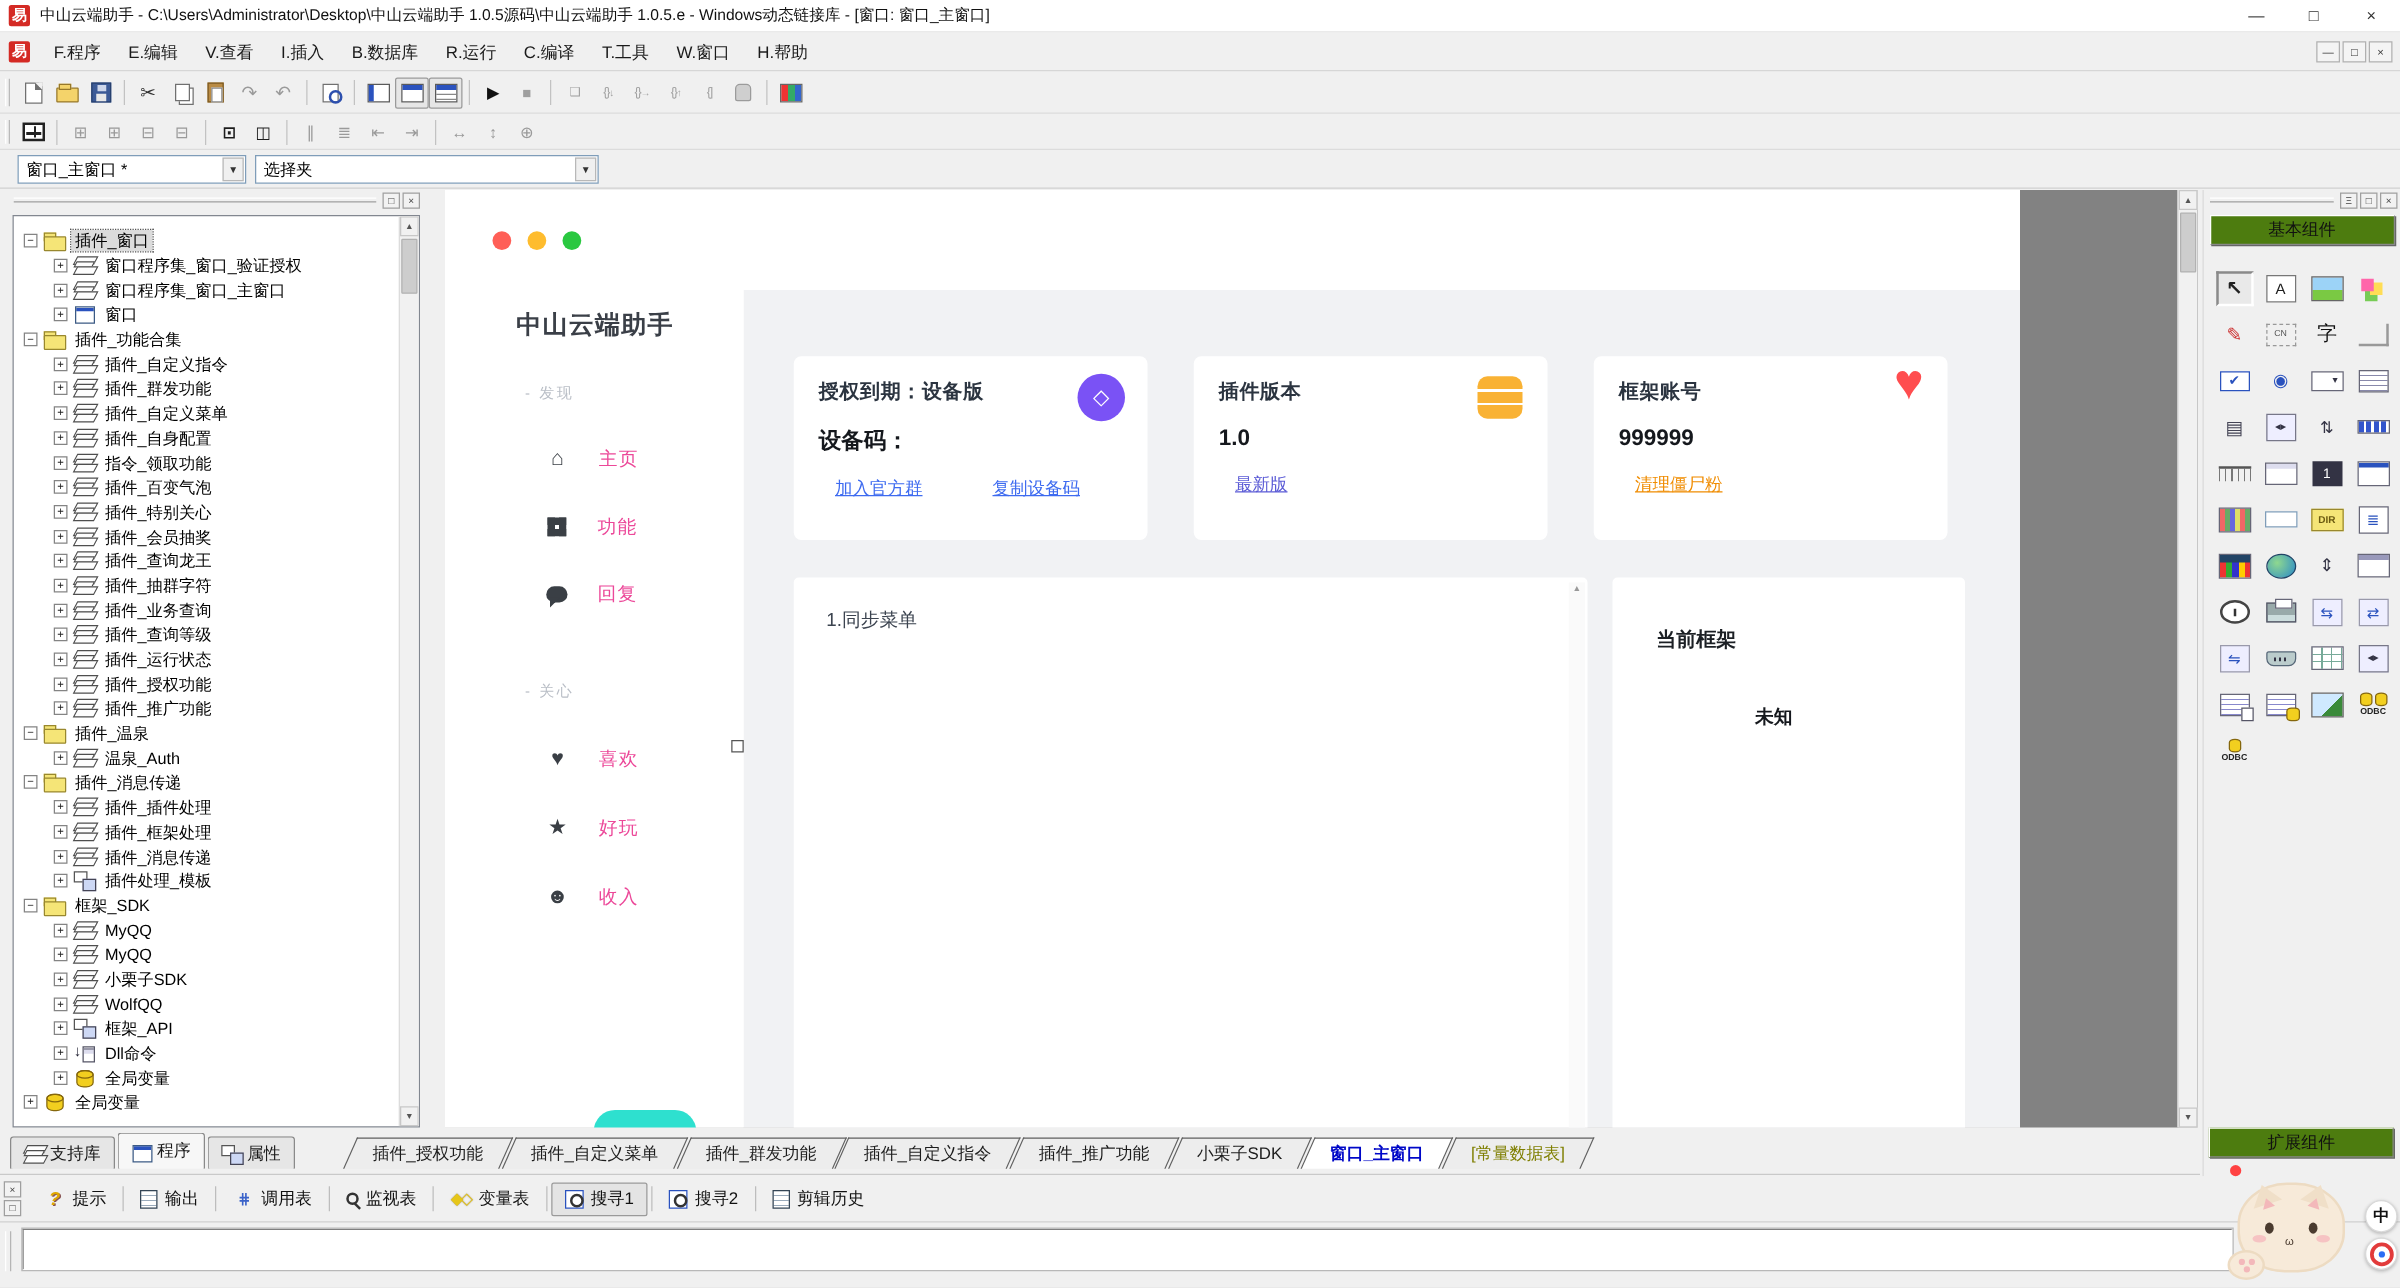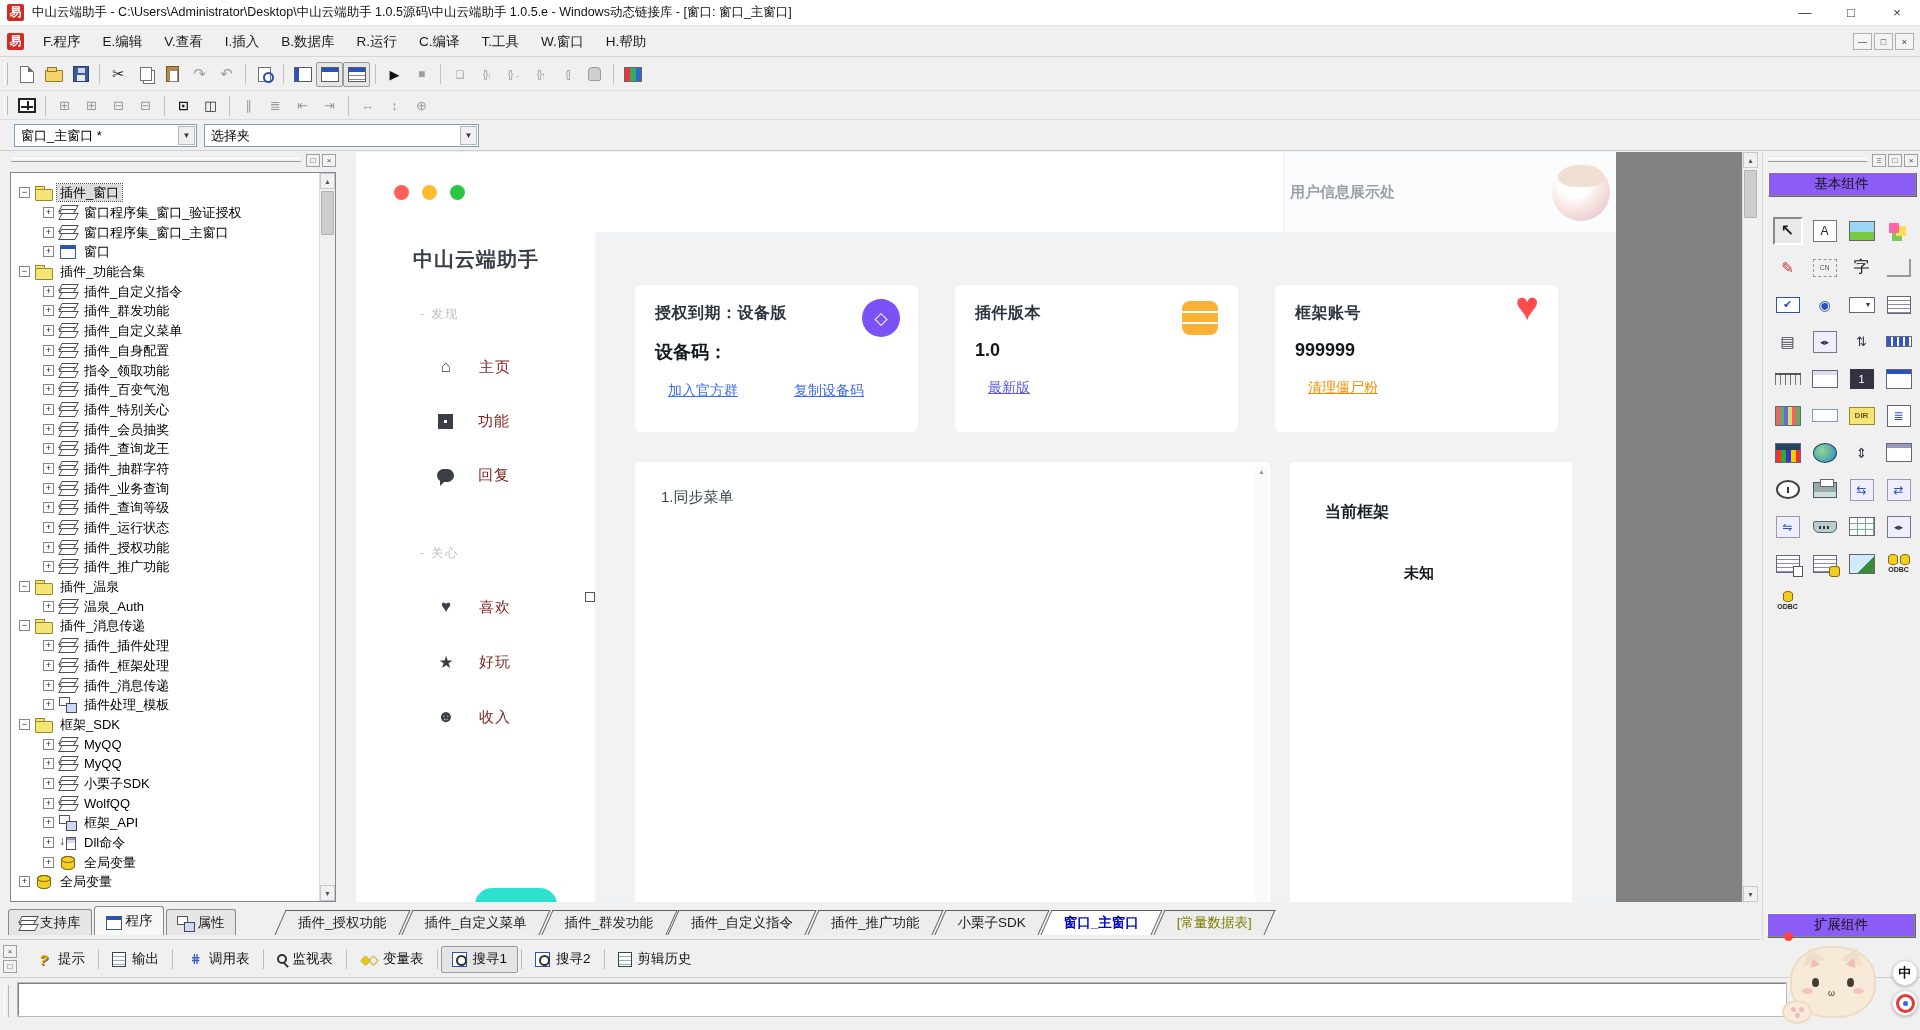--- a/index.html
+++ b/index.html
@@ -99,21 +99,21 @@
   #user-header-text{font-size:15px;font-weight:bold;color:#9aa0a8;margin-left:6px}
   #avatar{width:58px;height:58px;border-radius:50%;margin-left:auto;margin-right:6px;background:radial-gradient(circle at 38% 32%,#fff 0 28%,#f6e3e0 55%,#e9cdd1 80%,#ddb9c0);position:relative;overflow:hidden}
   #avatar::before{content:"";position:absolute;left:6px;top:2px;width:46px;height:22px;border-radius:50% 50% 40% 40%;background:#efe0d2}
   #avatar::after{content:"";position:absolute;left:20px;top:24px;width:18px;height:10px;border-radius:50%;background:#fff}
   #form-body{position:absolute;left:0;top:80px;width:1260px;height:680px;display:flex}
   #sidebar{width:239px;background:#fff;position:relative;flex:none}
   #app-title{position:absolute;left:57px;top:14px;font-size:20px;font-weight:bold;color:#3a3f47;letter-spacing:1px}
   .nav-sec{position:absolute;left:64px;font-size:12px;color:#b9bec6;letter-spacing:2px}
   .nav-item{position:absolute;left:0;width:239px;height:46px;display:flex;align-items:center;padding-left:79px}
   .nav-ico{width:22px;text-align:center;font-size:17px;color:#3a3f45;margin-right:22px}
-  .nav-label{font-size:15px;color:#7f1d1d;font-weight:500;letter-spacing:1px}
+  .nav-label{font-size:15px;color:#ec4899;font-weight:500;letter-spacing:1px}
   .ico-grid{width:15px;height:15px;background:linear-gradient(90deg,#3a3f45 0 6px,transparent 6px 9px,#3a3f45 9px 15px),linear-gradient(180deg,#3a3f45 0 6px,#fff 6px 9px,#3a3f45 9px 15px);margin:0 25px 0 3px}
   .ico-chat{width:17px;height:13px;background:#3a3f45;border-radius:7px;position:relative;margin:0 24px 0 2px}
   .ico-chat::after{content:"";position:absolute;left:3px;bottom:-4px;border:4px solid transparent;border-top-color:#3a3f45;border-left-color:#3a3f45}
   #cyan-pill{position:absolute;left:119px;top:656px;width:82px;height:34px;border-radius:17px}
   #content{flex:1;background:#f1f2f4;position:relative}
   #cards{position:absolute;left:40px;top:53px;display:flex;gap:37px}
   .card{width:283px;height:147px;background:#fff;border-radius:6px;position:relative;padding:18px 20px}
   .card-title{font-size:16px;font-weight:600;color:#2b3440;letter-spacing:.5px}
   .card-value{margin-top:16px;font-size:18px;font-weight:bold;color:#15181d}
   .card-links{margin-top:18px;padding-left:13px;display:flex;gap:56px}
@@ -126,21 +126,21 @@
   .tut-line{font-size:15px;color:#3c4450;line-height:26px}
   #tut-sb{position:absolute;right:2px;top:4px;bottom:4px;width:13px;background:#fafafa}
   #tut-sb .a{position:absolute;left:0;width:13px;height:12px;color:#999;font-size:7px;text-align:center;line-height:12px}
   #framecard{width:282px;height:472px;background:#fff;border-radius:4px;position:relative}
   #frame-title{position:absolute;left:35px;top:40px;font-size:16px;font-weight:bold;color:#1c2025}
   #frame-value{position:absolute;left:0;right:24px;top:102px;text-align:center;font-size:15px;font-weight:bold;color:#15181d}
   #sel-handle{position:absolute;left:229px;top:440px;width:10px;height:10px;background:#fff;border:1px solid #555;z-index:5}
   #canvas-sb{right:0}
   
   #palette{position:absolute;left:1762px;top:152px;width:158px;height:789px;background:#f0f0f0;border-left:1px solid #d9d9d9}
-  .pal-btn{display:block;width:148px;margin:4px auto 0;height:24px;background:#8b5cf6;border:1px solid #888;border-top-color:#fff;border-left-color:#fff;box-shadow:1px 1px 0 #666;font-size:13.5px;color:#111;text-align:center;line-height:22px}
+  .pal-btn{display:block;width:148px;margin:4px auto 11px;height:24px;background:#4d7c0f;border:1px solid #888;border-top-color:#fff;border-left-color:#fff;box-shadow:1px 1px 0 #666;font-size:13.5px;color:#111;text-align:center;line-height:22px}
   #pal-grid{position:absolute;left:6px;top:60px;width:148px;display:flex;flex-wrap:wrap}
   .pcell{width:37px;height:37px;display:flex;align-items:center;justify-content:center}
   .pico{min-width:24px;height:22px;display:flex;align-items:center;justify-content:center;font-size:13px;color:#222;position:relative}
   .pico.sel{border:2px solid #8a8a8a;border-right-color:#fff;border-bottom-color:#fff;background:#e9e9e9;width:30px;height:28px;font-size:16px;font-weight:bold}
   .pc-boxa{border:1px solid #777;background:#fff;width:24px;font-size:12px}
   .pc-pic{width:26px;height:20px;border:1px solid #666;background:linear-gradient(180deg,#9cd3f7 0 55%,#7ac943 55%)}
   .pc-shapes{width:24px;height:20px}
   .pc-shapes::before{content:"";position:absolute;left:2px;top:2px;width:10px;height:10px;background:#f6a;box-shadow:7px 3px 0 #fd5,3px 8px 0 #7c5}
   .pc-pen{color:#c33;font-size:15px}
   .pc-grp{width:24px;height:18px;border:1px dashed #999;font-size:7px;color:#555}
@@ -651,24 +651,20 @@
       </div>
     </div>
   </div>
 
   <div id="canvas">
     <div id="form">
       <div id="form-header">
         <div class="traffic" style="left: 38px; background: rgb(255, 95, 87);" id="tl1"></div>
         <div class="traffic" style="left: 66px; background: rgb(254, 188, 46);" id="tl2"></div>
         <div class="traffic" style="left: 94px; background: rgb(42, 200, 64);" id="tl3"></div>
-        <div id="userblock">
-          <div id="user-header-text">用户信息展示处</div>
-          <div id="avatar"></div>
-        </div>
       </div>
       <div id="form-body">
         <div id="sidebar">
           <div id="app-title">中山云端助手</div>
           <div id="nav-root">
               <div class="nav-sec" style="top: 74px;">- 发现</div>
               <div class="nav-item" style="top: 112px;">
                 <span class="nav-ico">⌂</span>
                 <span class="nav-label">主页</span>
               </div>

